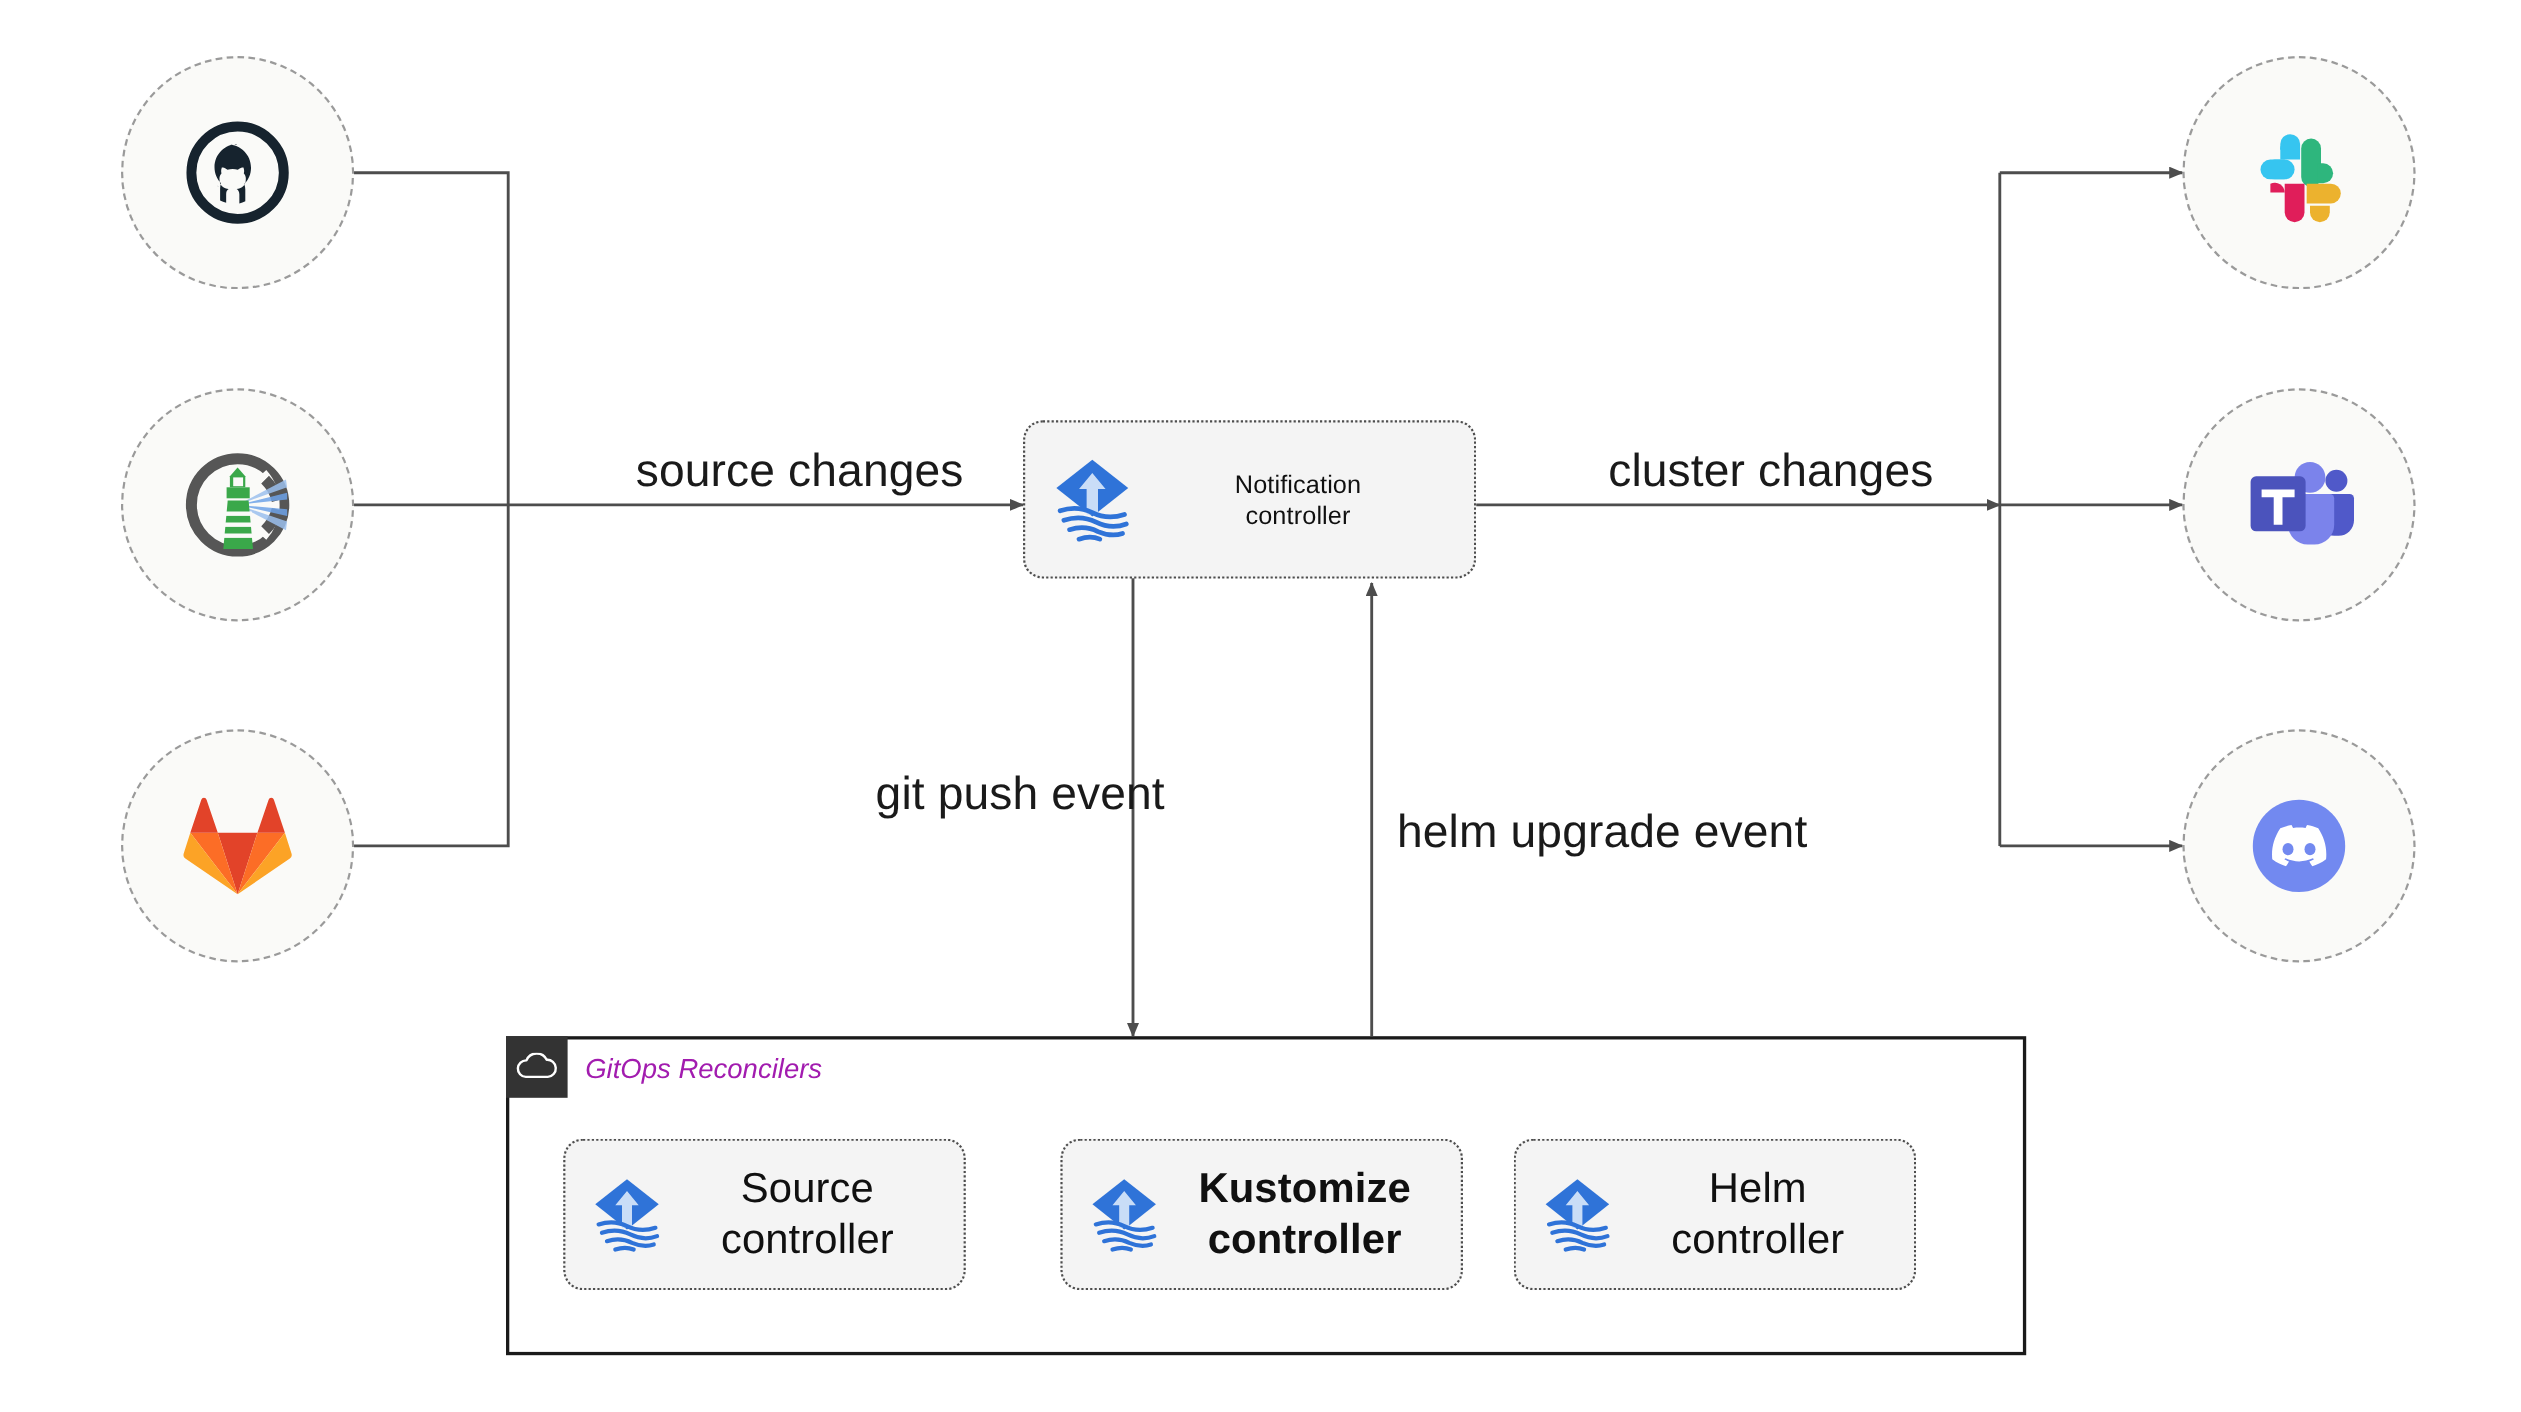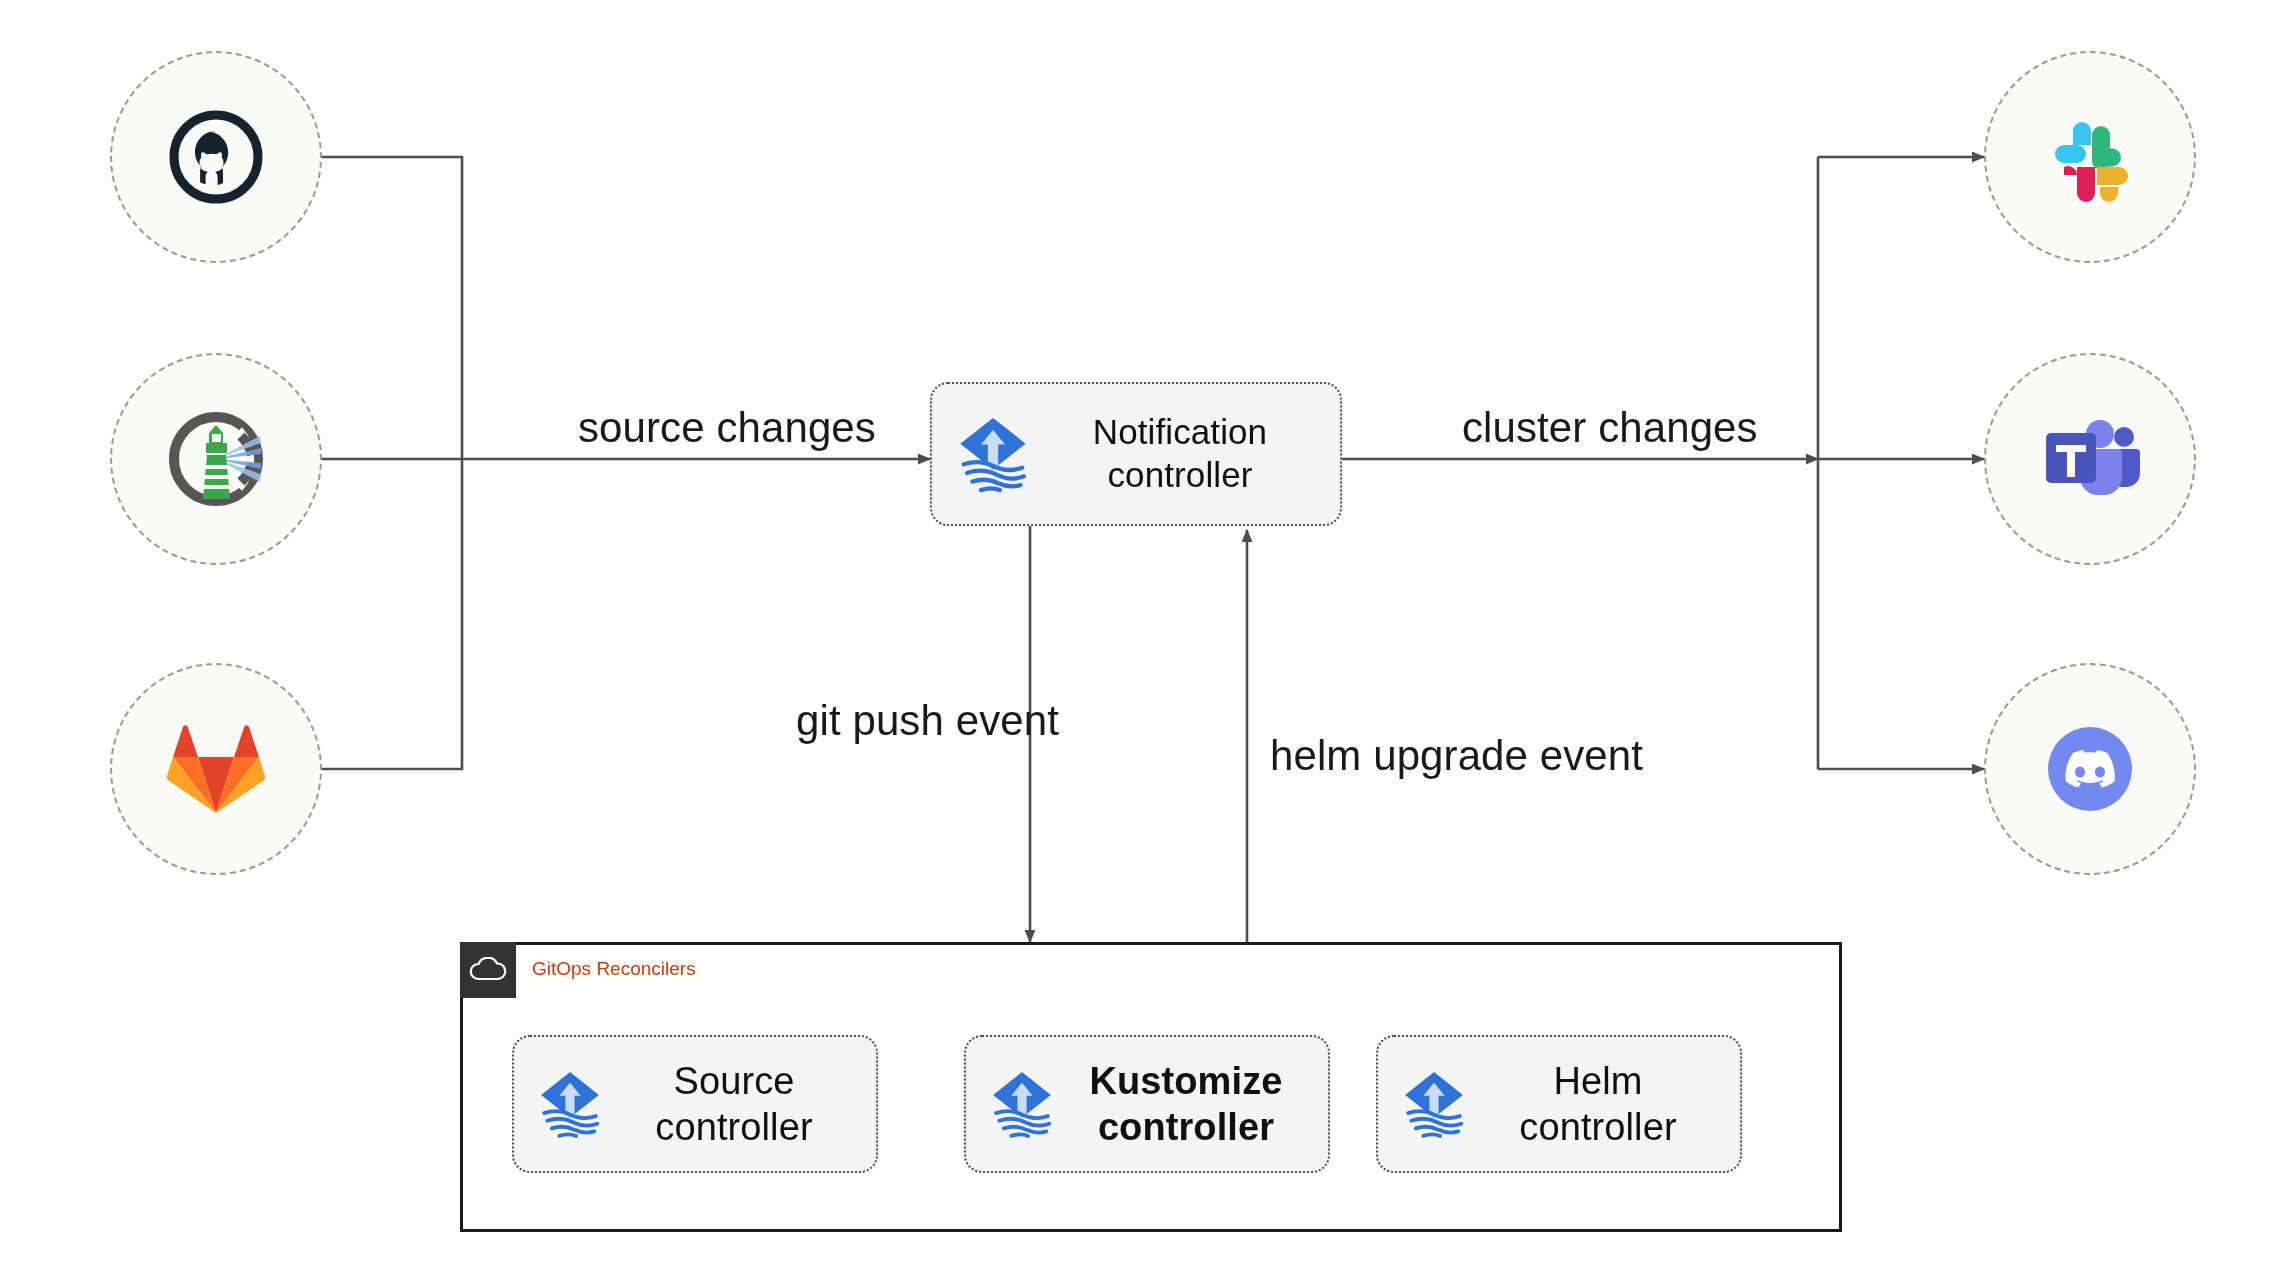--- a/index.html
+++ b/index.html
@@ -28,21 +28,21 @@
     background:#f4f4f4;
     border:2.5px dotted #4d4d4d;
     border-radius:18px;
     box-sizing:border-box;
     display:flex;align-items:center;
     padding-left:18px;
   }
   .ctrl-icon{flex:0 0 auto;width:86px;height:86px;}
   .ctrl-label{
     flex:1 1 auto;text-align:center;
-    font-size:35px;line-height:1.22;color:#101010;
+    font-size:23px;line-height:1.22;color:#101010;
     letter-spacing:.1px;
     padding-right:16px;
     white-space:pre-line;
   }
   .ctrl-box.small .ctrl-icon{width:76px;height:76px;}
   .ctrl-box.small .ctrl-label{font-size:38px;}
 
   
   .group-box{
     position:absolute;
@@ -51,22 +51,23 @@
     box-sizing:border-box;
   }
   .group-tab{
     position:absolute;
     width:56px;height:56px;
     background:#333333;
     display:flex;align-items:center;justify-content:center;
   }
   .group-title{
     position:absolute;
-    font-size:19px;color:#c2410c;
+    font-size:25px;color:#a21caf;
     white-space:nowrap;
+    font-style:italic;
   }
 
   
   .edge-label{
     position:absolute;
     font-size:42px;color:#1a1a1a;
     white-space:nowrap;
     letter-spacing:.1px;
   }
 </style>

